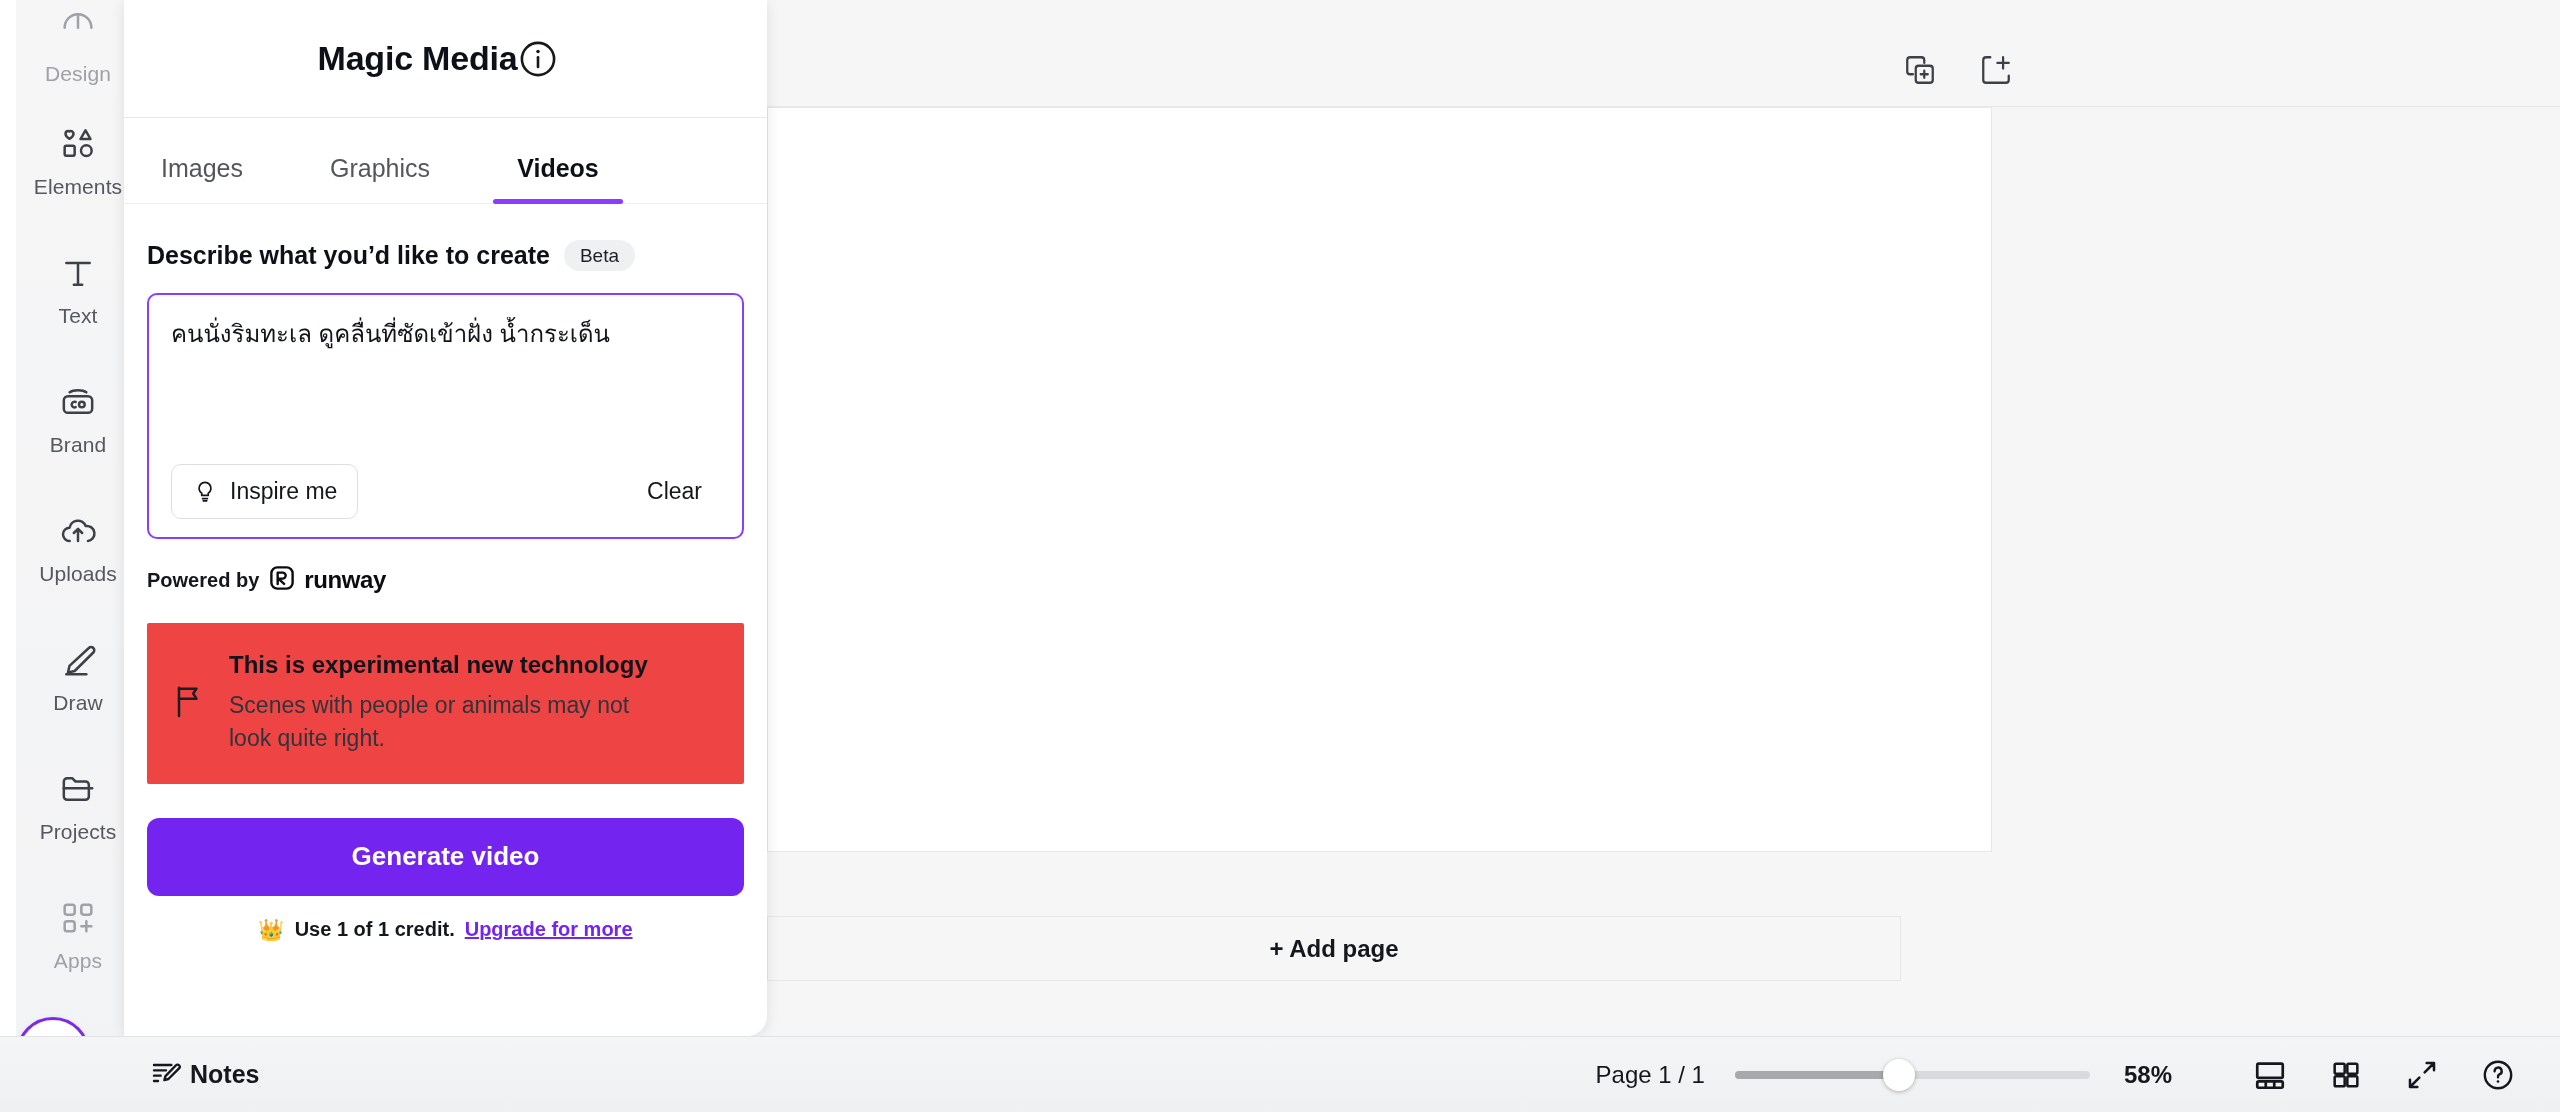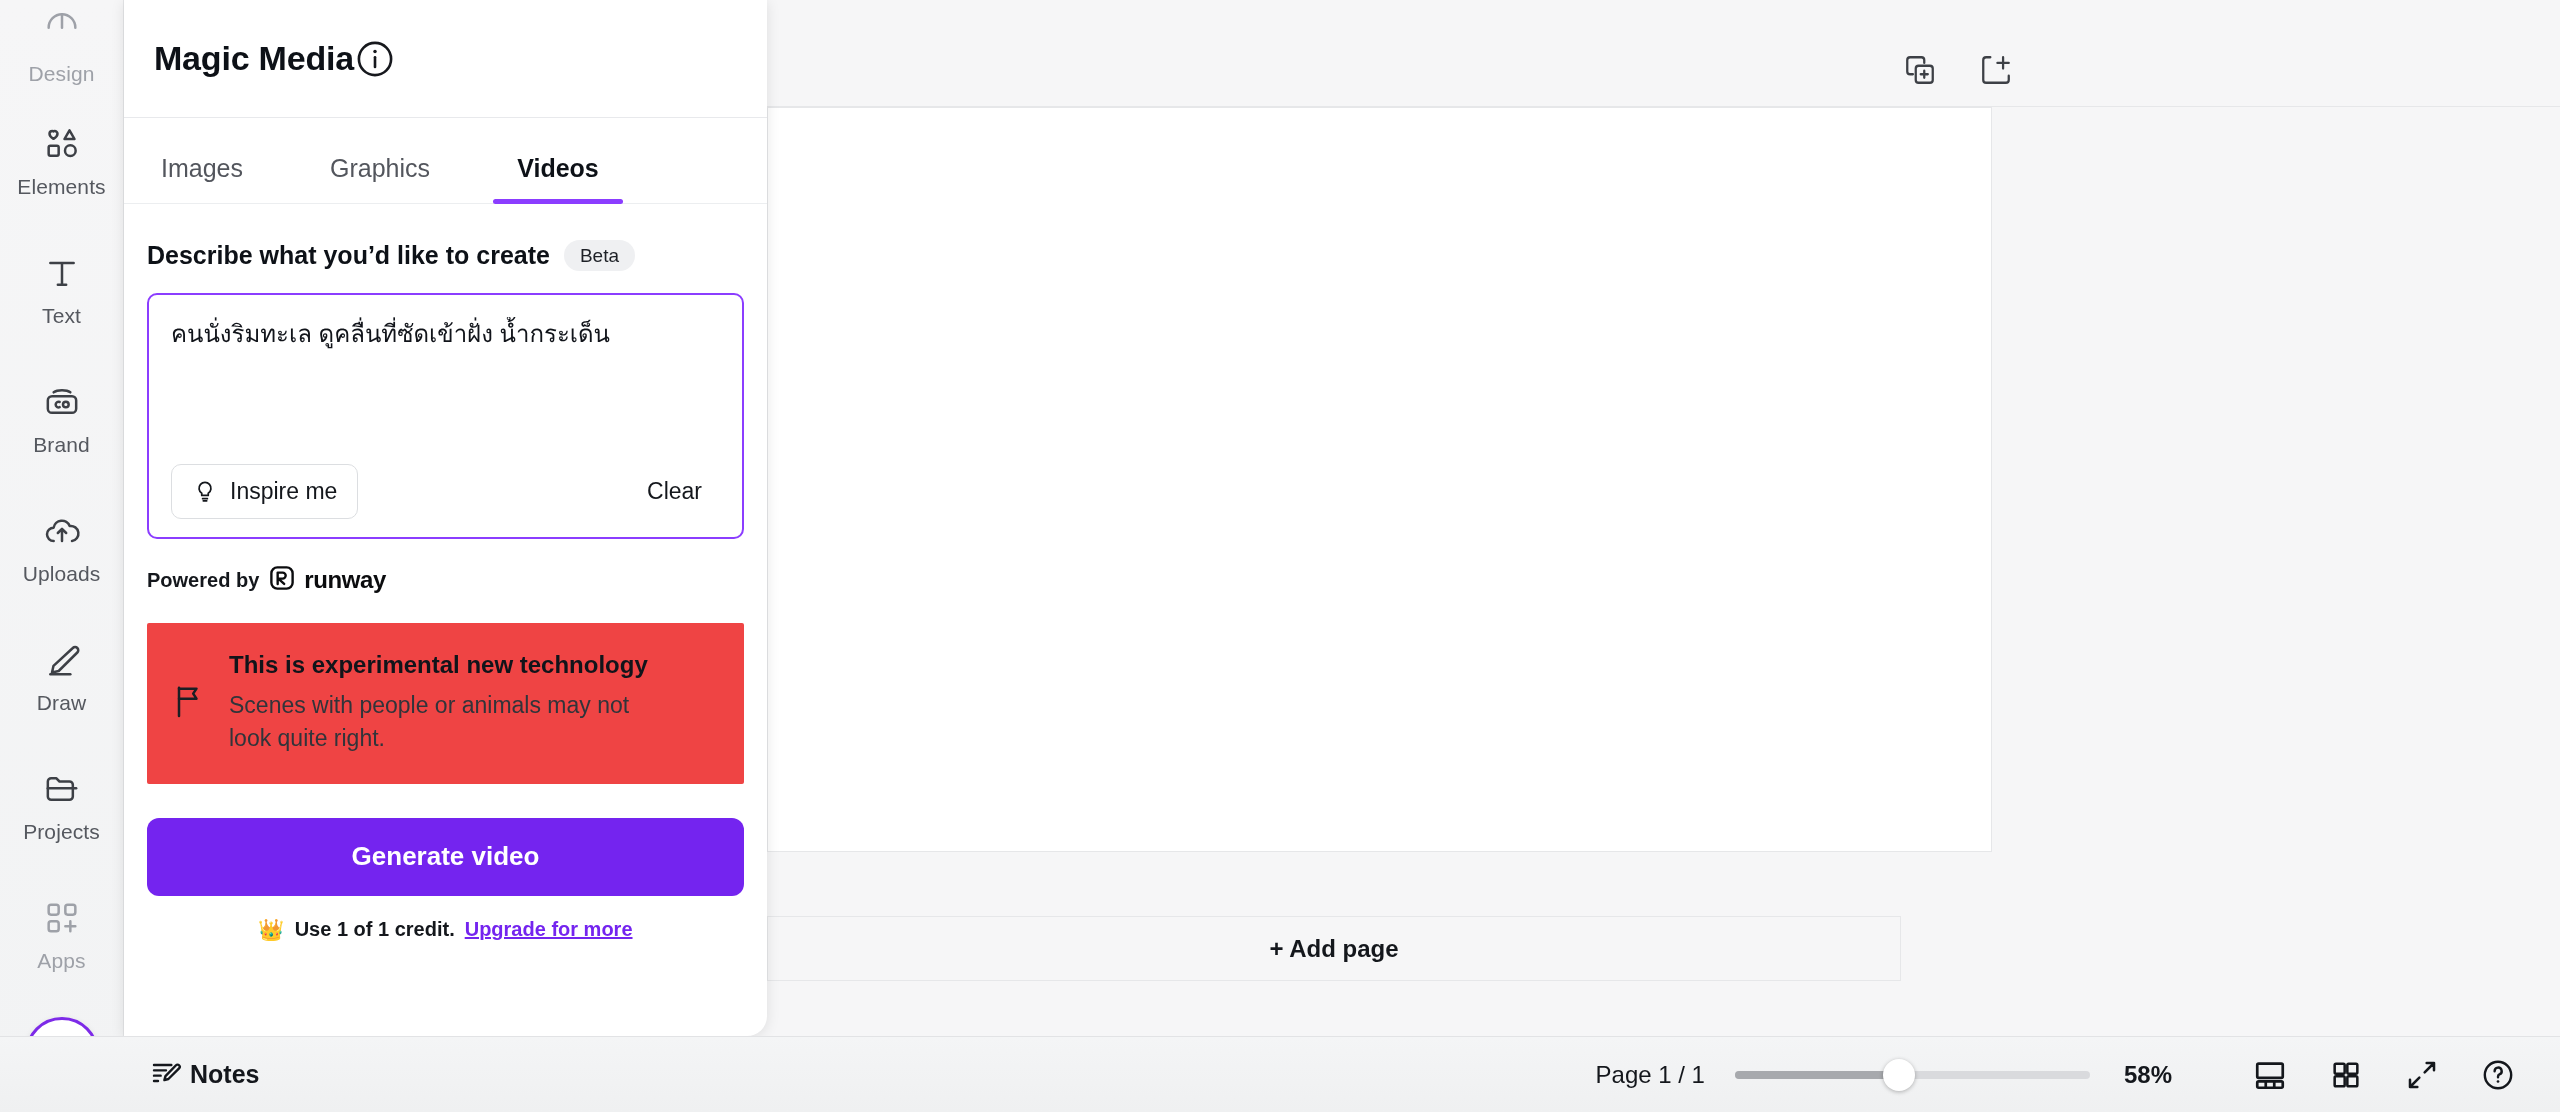--- a/index.html
+++ b/index.html
@@ -7,24 +7,24 @@
     width: 2560px; height: 1112px;
     overflow: hidden;
     background: #ffffff;
     font-family: "Liberation Sans", sans-serif;
     -webkit-font-smoothing: antialiased;
   }
   #app { position: relative; width: 2560px; height: 1112px; background:#fff; }
 
   
   .rail {
-    position: absolute; left: 0; top: 0; width: 124px; height: 1112px;
+    position: absolute; left: 16px; top: 0; width: 124px; height: 1112px;
     background: linear-gradient(180deg,#f6f6f7 0%, #f2f3f4 100%);
     border-right: 1px solid #e4e5e7;
-    display: flex; flex-direction: column; align-items: center;
+    display: flex; flex-direction: column; 
     padding-top: 0px;
   }
   .rail-item {
     width: 124px; height: 129px;
     display: flex; flex-direction: column; align-items: center; justify-content: center;
     gap: 10px; cursor: pointer; user-select: none;
   }
   .rail-item .glyph { width: 42px; height: 42px; display:flex; align-items:center; justify-content:center; color:#3d4046; }
   .rail-item .lbl { font-size: 21px; color: #55585f; letter-spacing:.1px; }
   .rail-item.dim .lbl { color: #9ea1a8; }
@@ -42,21 +42,21 @@
   .panel {
     position: absolute; left: 124px; top: 0; width: 643px; height: 1036px;
     background: #ffffff;
     border-radius: 0 0 20px 0;
     box-shadow: 0 2px 14px rgba(0,0,0,.10);
     z-index: 20;
     display: flex; flex-direction: column;
   }
   .panel-head {
     height: 118px; flex:0 0 118px;
-    display:flex; align-items:center; justify-content:flex-start;
+    display:flex; align-items:center; justify-content:center;
     padding: 0 44px 0 30px;
     border-bottom: 1px solid #e8e9ec;
   }
   .panel-title { font-size: 34px; font-weight: 700; color:#0d1117; letter-spacing:-0.2px; }
   .info-icon { width:42px; height:42px; cursor:pointer; color:#16181d; }
 
   .tabs { display:flex; padding: 0 0 0 13px; gap: 0; border-bottom: 1px solid #eceef0; }
   .tab {
     padding: 36px 0 20px; margin-right: 48px;
     font-size: 25px; color: #53565d; cursor:pointer; position:relative;

